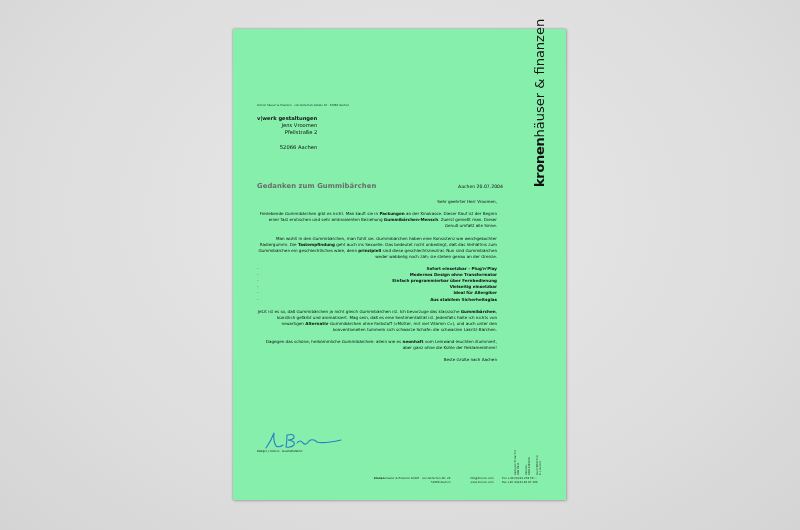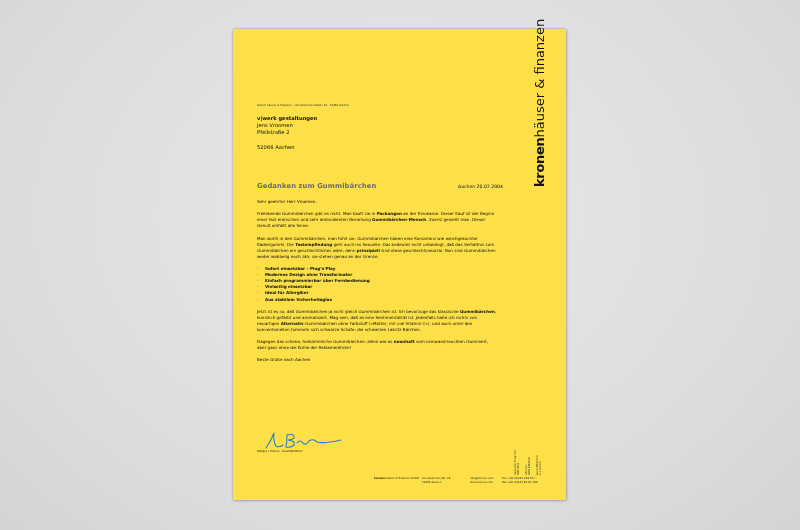--- a/index.html
+++ b/index.html
@@ -4,23 +4,24 @@
   <style>
     html, body { margin: 0; padding: 0; }
     body {
       width: 800px; height: 530px;
       background: radial-gradient(ellipse at 50% 40%, #e9e9e9 0%, #dcdcdc 70%, #d4d4d4 100%);
       position: relative; overflow: hidden;
       font-family: "DejaVu Sans", sans-serif;
     }
     .page {
       position: absolute; left: 233px; top: 29px; width: 333px; height: 471px;
-      background: #fde047;
+      background: #86efac;
       box-shadow: 0 0 2px rgba(0,0,0,0.35), 1px 1px 3px rgba(0,0,0,0.15);
       color: #111;
+      text-align: right;
     }
     .sender-line { position: absolute; left: 24px; top: 75px; font-size: 2.6px; letter-spacing: 0.05px; color: #222; white-space: nowrap; }
     .recipient { position: absolute; left: 24px; top: 86px; font-size: 5.2px; line-height: 7.2px; }
     .recipient div { white-space: nowrap; }
     .recipient .company { font-weight: bold; }
     .recipient .city { margin-top: 7px; }
     .subject { position: absolute; left: 24px; top: 153px; font-size: 6.8px; color: #6a6a6a; font-weight: bold; white-space: nowrap; letter-spacing: 0.1px; }
     .date { position: absolute; left: 225px; top: 155px; font-size: 4.6px; white-space: nowrap; }
     .body { position: absolute; left: 24px; top: 170px; width: 240px; font-size: 4.1px; line-height: 6.1px; }
     .body p { margin: 0 0 6.1px 0; }

